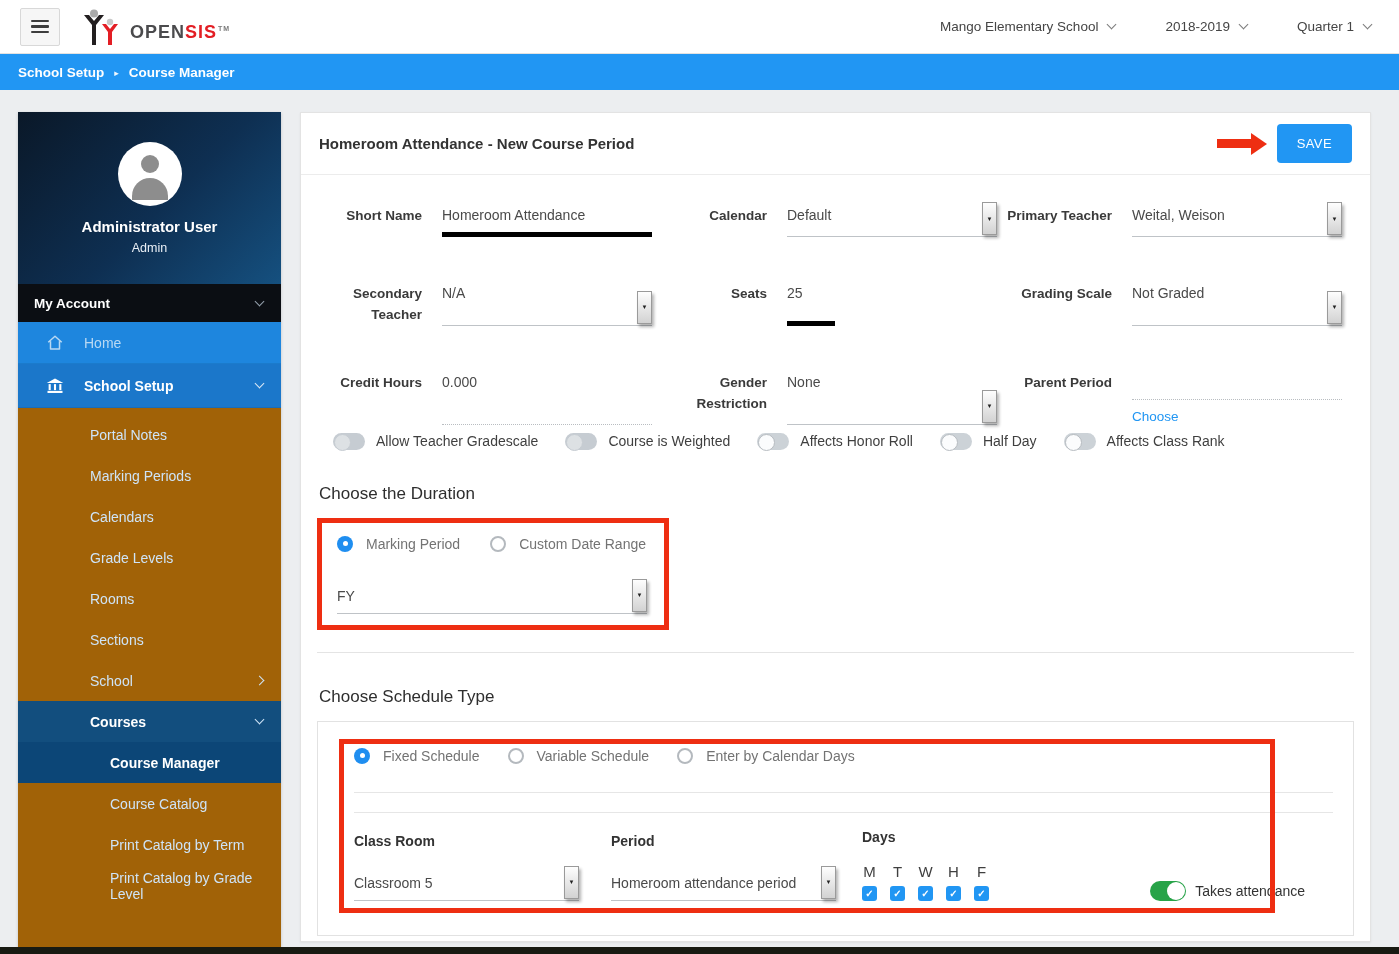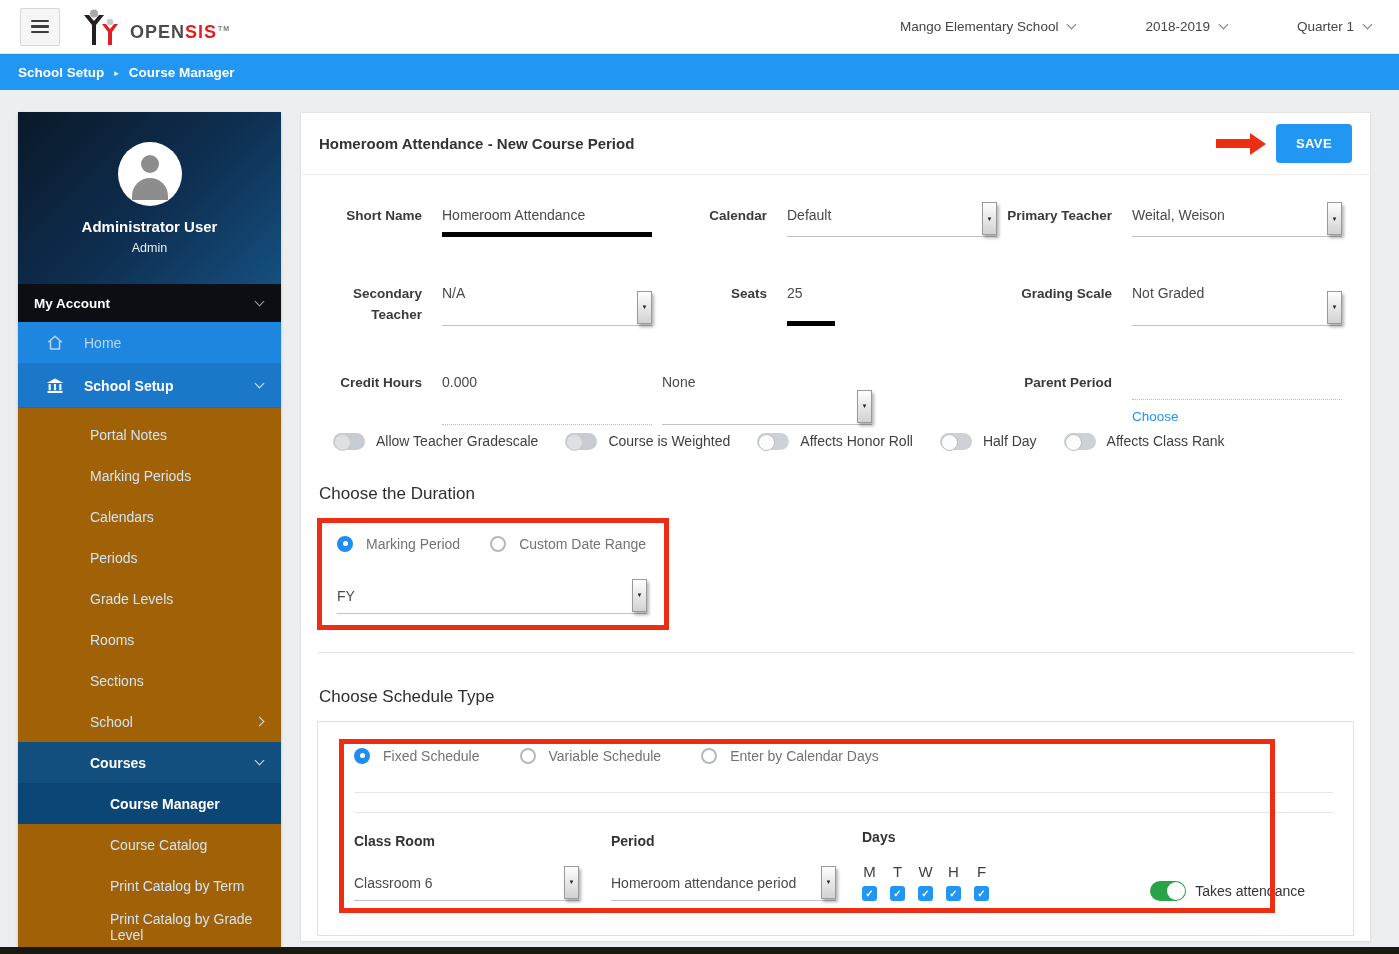--- a/index.html
+++ b/index.html
@@ -10,21 +10,21 @@
   .top-header { position:absolute; top:0; left:0; width:1399px; height:54px; background:#fff;
     border-bottom:1px solid #e2e2e2; display:flex; align-items:center; padding:0 20px; z-index:5; }
   .hamburger { width:40px; height:38px; border:1px solid #d8d8d8; background:#f6f6f6; border-radius:2px;
     display:flex; flex-direction:column; justify-content:center; align-items:center; gap:3px; cursor:pointer; }
   .hamburger span { width:18px; height:2.4px; background:#3d3d3d; border-radius:1px; }
   .logo { display:flex; align-items:flex-end; margin-left:22px; gap:2px; }
   .logo-text { font-size:18px; font-weight:bold; letter-spacing:1px; line-height:1; padding-bottom:4px; }
   .logo-open { color:#4b4b4d; text-transform:uppercase; }
   .logo-sis  { color:#e31e24; text-transform:uppercase; }
   .logo-tm { font-size:7px; color:#7a7a7a; vertical-align:super; margin-left:1px; }
-  .header-right { margin-left:auto; display:flex; align-items:center; gap:70px; padding-right:8px; }
+  .header-right { margin-left:auto; display:flex; align-items:center; gap:50px; padding-right:8px; }
   .hdr-select { display:flex; align-items:center; gap:10px; font-size:13.5px; color:#454545; cursor:pointer; }
   .chev { display:inline-block; width:7px; height:7px; border-right:1.7px solid #7c7c7c;
     border-bottom:1.7px solid #7c7c7c; transform:rotate(45deg); margin-top:-4px; }
   .chev.white { border-color:#dce9f5; }
   .chev.right { transform:rotate(-45deg); margin-top:0; }
 
   
   .breadcrumb { position:absolute; top:54px; left:0; width:1399px; height:36px; background:#2196f3;
     display:flex; align-items:center; padding-left:18px; gap:10px; color:#fff; z-index:4; }
   .bc-item { font-size:13.5px; font-weight:bold; cursor:pointer; }
@@ -57,21 +57,21 @@
   .course-active { background:#0c4677; color:#fff; font-weight:bold; }
 
   
   .panel { position:absolute; left:300px; top:112px; width:1071px; height:830px; background:#fff;
     border:1px solid #e3e3e3; box-shadow:0 1px 2px rgba(0,0,0,.06); }
   .panel-header { height:62px; display:flex; align-items:center; padding:0 18px; border-bottom:1px solid #ececec; }
   .panel-title { font-size:15px; font-weight:bold; color:#333; }
   .arrow { display:flex; align-items:center; margin-left:auto; margin-right:10px; }
   .arrow-shaft { width:34px; height:9px; background:#ee2e12; }
   .arrow-head { width:0; height:0; border-left:16px solid #ee2e12; border-top:11px solid transparent; border-bottom:11px solid transparent; }
-  .save-btn { background:#2196f3; color:#fff; border:none; font-family:inherit; font-size:13px; font-weight:bold;
+  .save-btn { background:#2196f3; color:#fff; border:none; font-family:inherit; font-size:13px; font-weight:normal;
     letter-spacing:.4px; padding:12px 20px; border-radius:4px; cursor:pointer; }
 
   .panel-body { padding:26px 16px 0 16px; }
   .frow { display:grid; grid-template-columns:345px 345px 1fr; margin-bottom:42px; }
   .fcell { display:flex; gap:20px; }
   .flabel { width:105px; min-width:105px; text-align:right; font-size:13.5px; font-weight:bold; color:#3a3a3a;
     line-height:1.55; padding-top:5px; }
   .inp { width:210px; border-bottom:5px solid #000000; padding:6px 0 9px; font-size:14px; color:#4a4a4a; min-height:32px; }
   .inp.dotted { border-bottom:1px dotted #b9bdc1; }
   .inp.short { width:48px; }
@@ -204,23 +204,20 @@
     <div class="sub-item">
         <span>Portal Notes</span>
       </div>
     <div class="sub-item">
         <span>Marking Periods</span>
       </div>
     <div class="sub-item">
         <span>Calendars</span>
       </div>
     <div class="sub-item">
-        <span>Periods</span>
-      </div>
-    <div class="sub-item">
         <span>Grade Levels</span>
       </div>
     <div class="sub-item">
         <span>Rooms</span>
       </div>
     <div class="sub-item">
         <span>Sections</span>
       </div>
     <div class="sub-item">
       <span>School</span>
@@ -307,20 +304,21 @@
         </div>
       </div>
     </div>
 
     <div class="frow" style="margin-bottom:0;">
       <div class="fcell">
         <div class="flabel">Credit Hours</div>
         <div class="inp dotted">0.000</div>
       </div>
       <div class="fcell">
+        <div class="flabel">Gender Restriction</div>
         <div class="sel">
           <span>None</span>
           <span class="sel-btn">
               <span>▼</span>
             </span>
         </div>
       </div>
       <div class="fcell">
         <div class="flabel">Parent Period</div>
         <div>
@@ -372,42 +370,42 @@
             <span>▼</span>
           </span>
       </div>
     </div>
 
     <div class="hr"></div>
 
     <div class="section-heading">Choose Schedule Type</div>
     <div class="sched-box">
       <div class="sched-red"></div>
-      <div class="radio-row" style="gap:40px;">
+      <div class="radio-row" style="gap:28px;">
         <div class="radio-opt">
           <span class="radio checked"></span>
           <span class="radio-label">Fixed Schedule</span>
         </div>
         <div class="radio-opt">
           <span class="radio"></span>
           <span class="radio-label">Variable Schedule</span>
         </div>
         <div class="radio-opt">
           <span class="radio"></span>
           <span class="radio-label">Enter by Calendar Days</span>
         </div>
       </div>
       <div class="sched-line line1"></div>
       <div class="sched-line line2"></div>
 
       <div class="sched-fields">
         <div class="sf-block b1">
           <span class="sf-label">Class Room</span>
           <div class="sel">
-            <span>Classroom 6</span>
+            <span>Classroom 5</span>
             <span class="sel-btn">
                 <span>▼</span>
               </span>
           </div>
         </div>
         <div class="sf-block b2">
           <span class="sf-label">Period</span>
           <div class="sel">
             <span>Homeroom attendance period</span>
             <span class="sel-btn">

